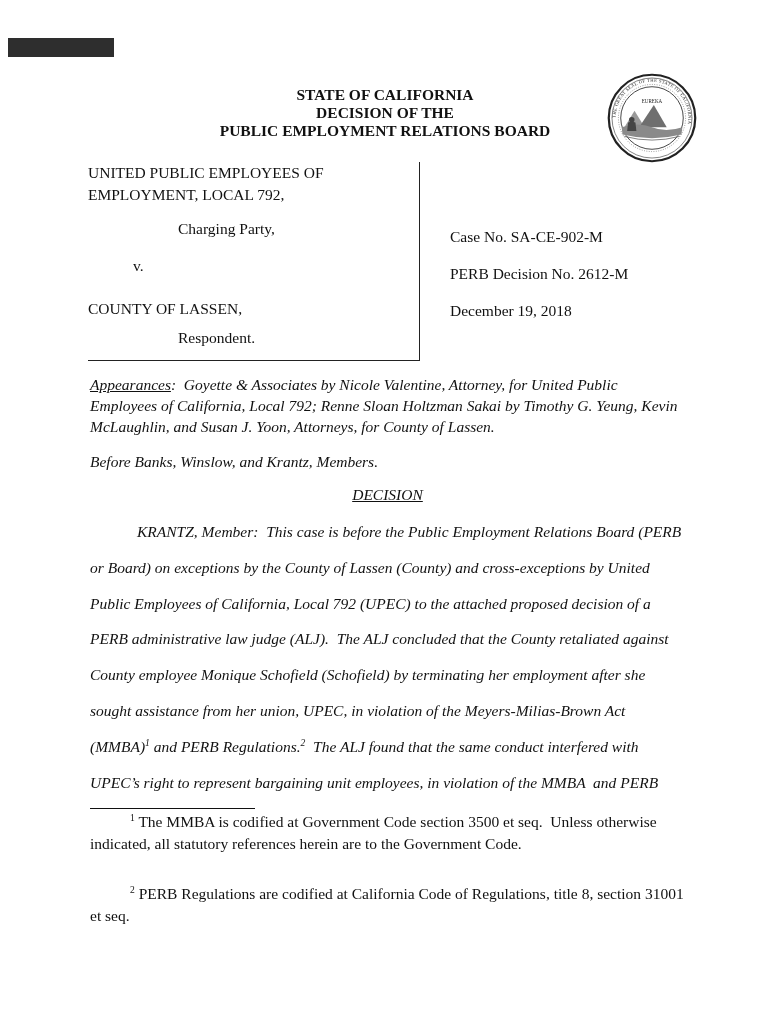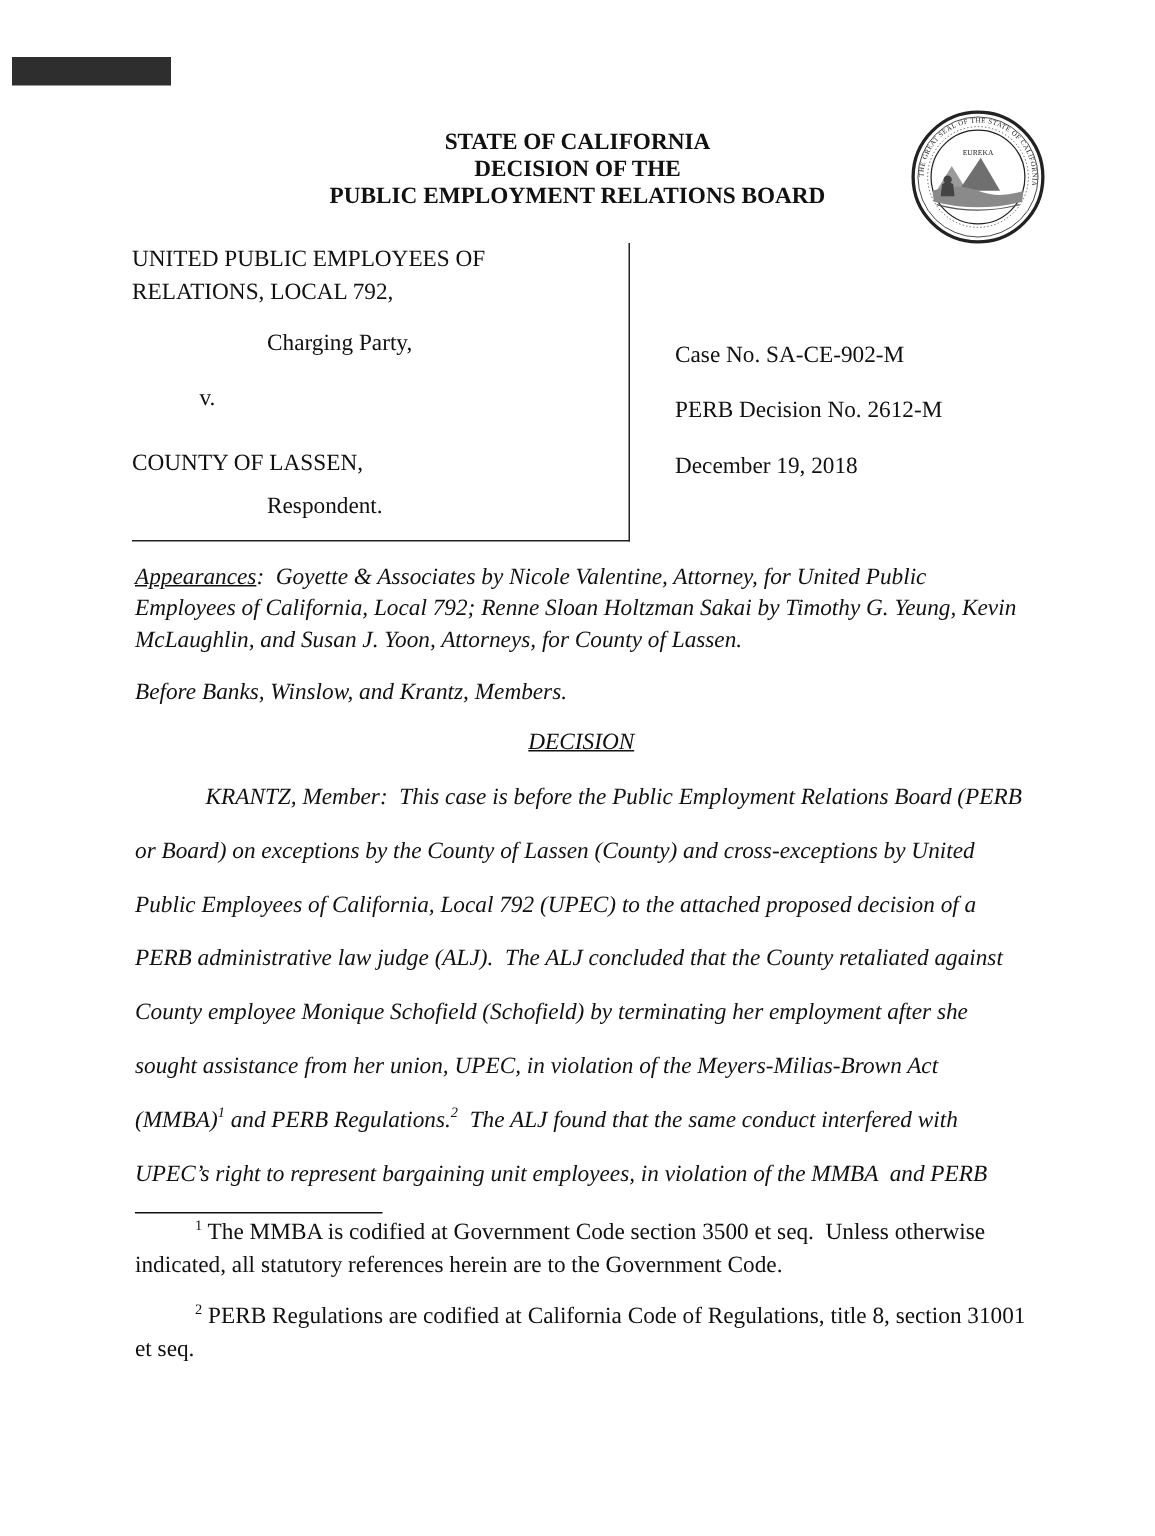--- a/index.html
+++ b/index.html
@@ -41,21 +41,21 @@
   }
   .decision-heading span { text-decoration:underline; }
   .main-para {
     top:514px; line-height:35.8px; text-indent:47px; white-space:pre-wrap;
   }
   sup { vertical-align:super; font-size:0.62em; line-height:0; }
 
   .footnote-block { position:absolute; left:90px; top:808px; width:595px; }
   .footnote-rule { width:165px; border-top:1.2px solid #111; height:1px; }
   .footnote { line-height:22px; text-indent:40px; white-space:pre-wrap; margin-top:2px; }
-  .footnote + .footnote { margin-top:12px;font-family:Liberation Serif, serif; }
+  .footnote + .footnote { margin-top:28px;font-family:Liberation Serif, serif; }
 </style>
 </head>
 <body>
 
 <div class="page">
 
   <div class="artifact artifact-top" style="background-color: rgb(46, 46, 46);"></div>
   <div class="artifact artifact-bottom" style="background-color: rgb(46, 46, 46);"></div>
 
   <div class="doc-header">
@@ -79,21 +79,21 @@
       <path d="M36 60 L52 36 L66 60 Z" fill="#6f6f6f"></path>
       <path d="M17 60 Q35 54 50 60 T83 60 L82 68 Q50 76 18 68 Z" fill="#8a8a8a"></path>
       <circle cx="28" cy="52" r="3" fill="#444"></circle>
       <path d="M24 55 Q28 53 32 55 L33 64 L23 64 Z" fill="#444"></path>
       <path d="M20 70 Q50 78 80 70" stroke="#555" stroke-width="0.8" fill="none"></path>
     </svg>
   </div>
 
   <div class="caption-box">
     <div class="party-name">UNITED PUBLIC EMPLOYEES OF</div>
-    <div class="party-name">RELATIONS, LOCAL 792,</div>
+    <div class="party-name">EMPLOYMENT, LOCAL 792,</div>
     <div class="role-charging">Charging Party,</div>
     <div class="versus">v.</div>
     <div class="respondent-name">COUNTY OF LASSEN,</div>
     <div class="role-respondent">Respondent.</div>
   </div>
 
   <div class="case-info">
     <div>Case No. SA-CE-902-M</div>
     <div>PERB Decision No. 2612-M</div>
     <div>December 19, 2018</div>

